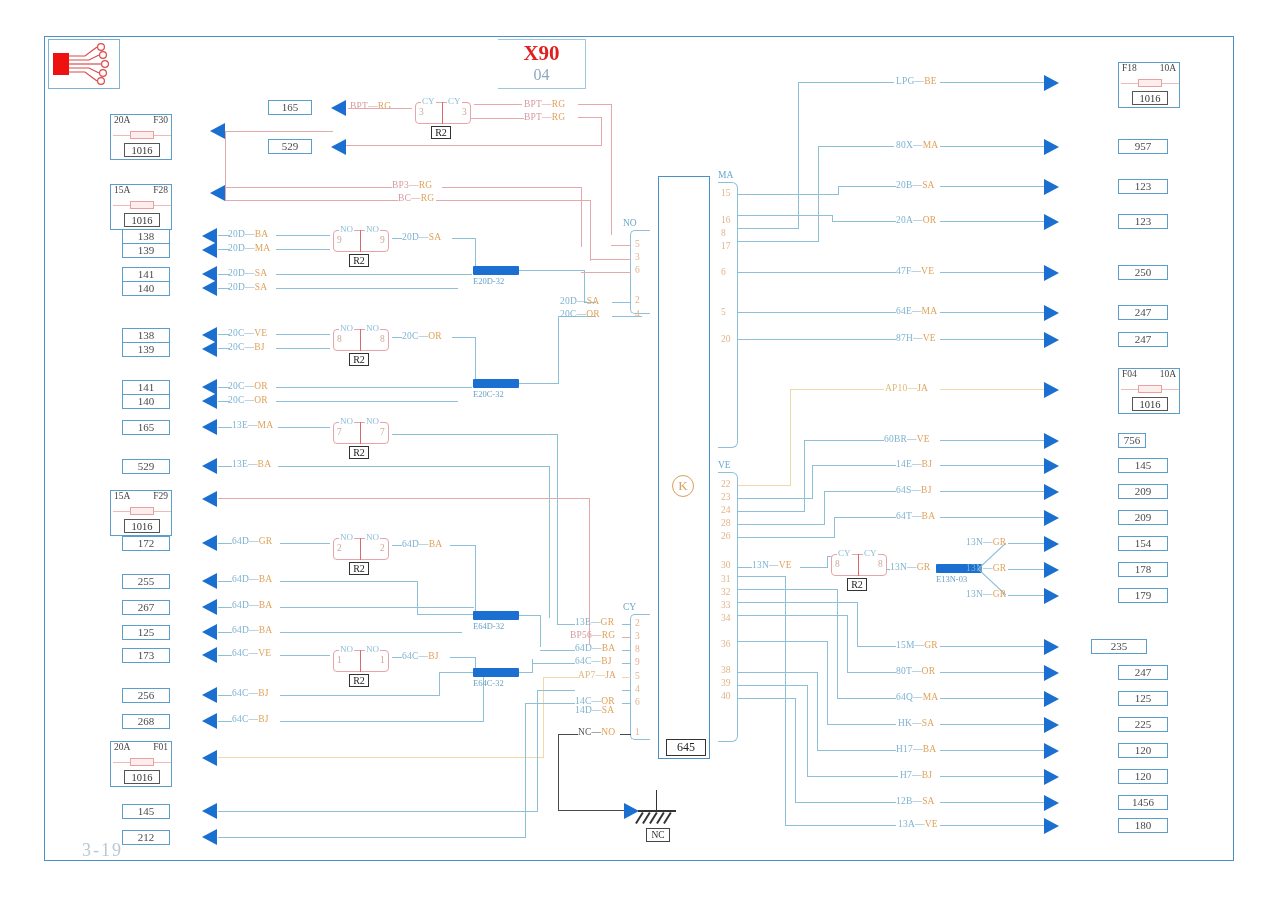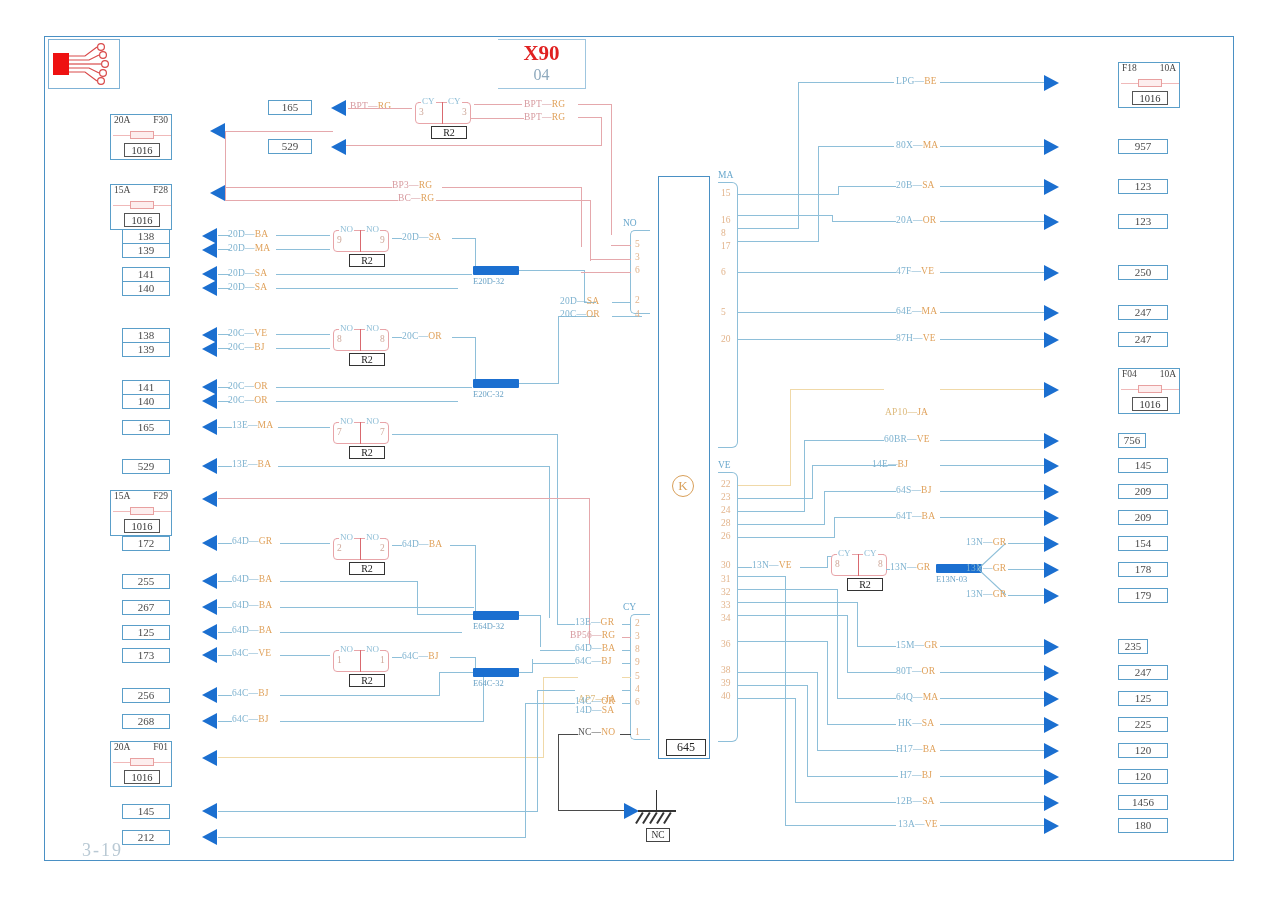--- a/index.html
+++ b/index.html
@@ -41,35 +41,35 @@
   .h.ylw{background:#f0d9a8;}
   .v.ylw{background:#f0d9a8;}
   .h.dark{background:#4a4a4a;}
   .v.dark{background:#4a4a4a;}
 
   
   .wc{font-family:"Liberation Serif",serif;font-size:9.5px;color:#7fb3d0;white-space:nowrap;letter-spacing:.2px;}
   .wc .c{color:#e0a25c;}
   .wc.redt{color:#d79ba0;}
   .wc.redt .c{color:#e0a25c;}
-  .wc.ylwt{color:#ddba7c;margin-top:24px;}
+  .wc.ylwt{color:#ddba7c;}
   .wc.ylwt .c{color:#e0a25c;}
   .wc.darkt{color:#555;}
   .wc.darkt .c{color:#e0a25c;}
 
   
   .relay{width:62px;height:28px;}
   .relay .body{position:absolute;left:3px;top:6px;width:56px;height:22px;border:1.2px solid #e8a4a8;border-radius:4px 4px 4px 4px;box-sizing:border-box;background:#fff;}
   .relay .tabL{position:absolute;left:9px;top:0px;font-family:"Liberation Serif",serif;font-size:9px;color:#8dbdd6;background:#fff;padding:0 1px;}
   .relay .tabR{position:absolute;left:35px;top:0px;font-family:"Liberation Serif",serif;font-size:9px;color:#8dbdd6;background:#fff;padding:0 1px;}
   .relay .topline{position:absolute;left:6px;top:6px;width:50px;height:1.2px;background:#e8a4a8;}
   .relay .mid{position:absolute;left:30px;top:6px;width:1.4px;height:22px;background:#d9696f;}
   .relay .pL{position:absolute;left:7px;top:11px;font-family:"Liberation Serif",serif;font-size:9.5px;color:#cfa89a;}
   .relay .pR{position:absolute;left:50px;top:11px;font-family:"Liberation Serif",serif;font-size:9.5px;color:#cfa89a;}
-  .relay .name{position:absolute;left:19px;top:30px;width:36px;height:13px;border:1.2px solid #333;box-sizing:border-box;background:#fff;font-family:"Liberation Serif",serif;font-size:10px;color:#222;text-align:center;line-height:11px;}
+  .relay .name{position:absolute;left:19px;top:30px;width:20px;height:13px;border:1.2px solid #333;box-sizing:border-box;background:#fff;font-family:"Liberation Serif",serif;font-size:10px;color:#222;text-align:center;line-height:11px;}
 
   
   .splice .bar{position:absolute;left:0;top:0;width:46px;height:9px;background:#1b6fd0;border-radius:1px;}
   .splice .nm{position:absolute;left:0;top:10px;font-family:"Liberation Serif",serif;font-size:8.5px;color:#6ba3c6;white-space:nowrap;}
 
   
   #ecu{left:658px;top:176px;width:52px;height:583px;border:1.6px solid #4a90c4;box-sizing:border-box;background:#fff;}
   #ecu-code{left:666px;top:739px;width:40px;height:17px;border:1.2px solid #333;box-sizing:border-box;background:#fff;font-family:"Liberation Serif",serif;font-size:12px;color:#222;text-align:center;line-height:15px;}
   #ecu-k{left:672px;top:475px;width:22px;height:22px;border:1.2px solid #d9a05a;border-radius:50%;box-sizing:border-box;font-family:"Liberation Serif",serif;font-size:13px;color:#d9a05a;text-align:center;line-height:20px;}
 
@@ -583,21 +583,21 @@
 
   <div class="abs h" style="left:804px;top:440px;width:80px;"></div>
   <div class="abs wc" style="left:884px;top:434px;"><span>60BR</span>—<span class="c">VE</span></div>
   <div class="abs h" style="left:940px;top:440px;width:104px;"></div>
   <div class="abs v" style="left:804px;top:440px;height:71px;"></div>
   <div class="abs h" style="left:738px;top:511px;width:67px;"></div>
   <div class="abs arw arw-r" style="left:1044px;top:433px;"></div>
   <div class="abs refbox" style="left:1118px;top:433px;width:28px;">756</div>
 
   <div class="abs h" style="left:812px;top:465px;width:84px;"></div>
-  <div class="abs wc" style="left:872px;top:459px;"><span>14E</span>—<span class="c">BJ</span></div>
+  <div class="abs wc" style="left:896px;top:459px;"><span>14E</span>—<span class="c">BJ</span></div>
   <div class="abs h" style="left:940px;top:465px;width:104px;"></div>
   <div class="abs v" style="left:812px;top:465px;height:33px;"></div>
   <div class="abs h" style="left:738px;top:498px;width:75px;"></div>
   <div class="abs arw arw-r" style="left:1044px;top:458px;"></div>
   <div class="abs refbox" style="left:1118px;top:458px;width:50px;">145</div>
 
   <div class="abs h" style="left:824px;top:491px;width:72px;"></div>
   <div class="abs wc" style="left:896px;top:485px;"><span>64S</span>—<span class="c">BJ</span></div>
   <div class="abs h" style="left:940px;top:491px;width:104px;"></div>
   <div class="abs v" style="left:824px;top:491px;height:33px;"></div>
@@ -657,21 +657,21 @@
   <div class="abs h" style="left:1008px;top:595px;width:36px;"></div>
   <div class="abs arw arw-r" style="left:1044px;top:588px;"></div>
   <div class="abs refbox" style="left:1118px;top:588px;width:50px;">179</div>
 
   <div class="abs h" style="left:858px;top:646px;width:38px;"></div>
   <div class="abs wc" style="left:896px;top:640px;"><span>15M</span>—<span class="c">GR</span></div>
   <div class="abs h" style="left:940px;top:646px;width:104px;"></div>
   <div class="abs v" style="left:857px;top:602px;height:45px;"></div>
   <div class="abs h" style="left:738px;top:602px;width:120px;"></div>
   <div class="abs arw arw-r" style="left:1044px;top:639px;"></div>
-  <div class="abs refbox" style="left:1118px;top:639px;width:30px;text-align:center;">235</div>
+  <div class="abs refbox" style="left:1091px;top:639px;width:56px;text-align:center;">235</div>
 
   <div class="abs h" style="left:848px;top:672px;width:48px;"></div>
   <div class="abs wc" style="left:896px;top:666px;"><span>80T</span>—<span class="c">OR</span></div>
   <div class="abs h" style="left:940px;top:672px;width:104px;"></div>
   <div class="abs v" style="left:847px;top:615px;height:58px;"></div>
   <div class="abs h" style="left:738px;top:615px;width:110px;"></div>
   <div class="abs arw arw-r" style="left:1044px;top:665px;"></div>
   <div class="abs refbox" style="left:1118px;top:665px;width:50px;">247</div>
 
   <div class="abs h" style="left:838px;top:698px;width:58px;"></div>

